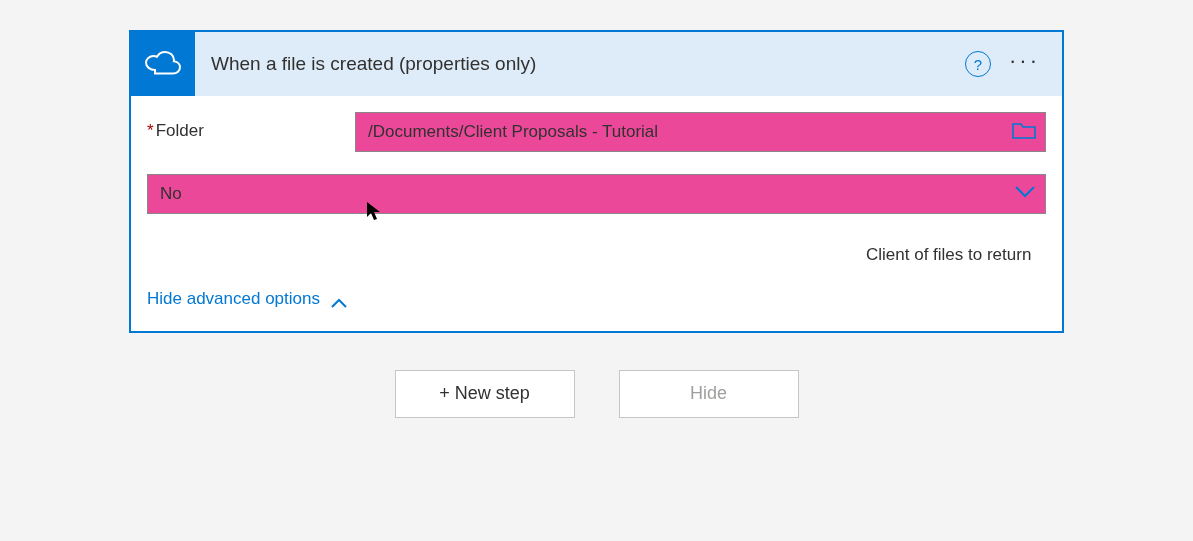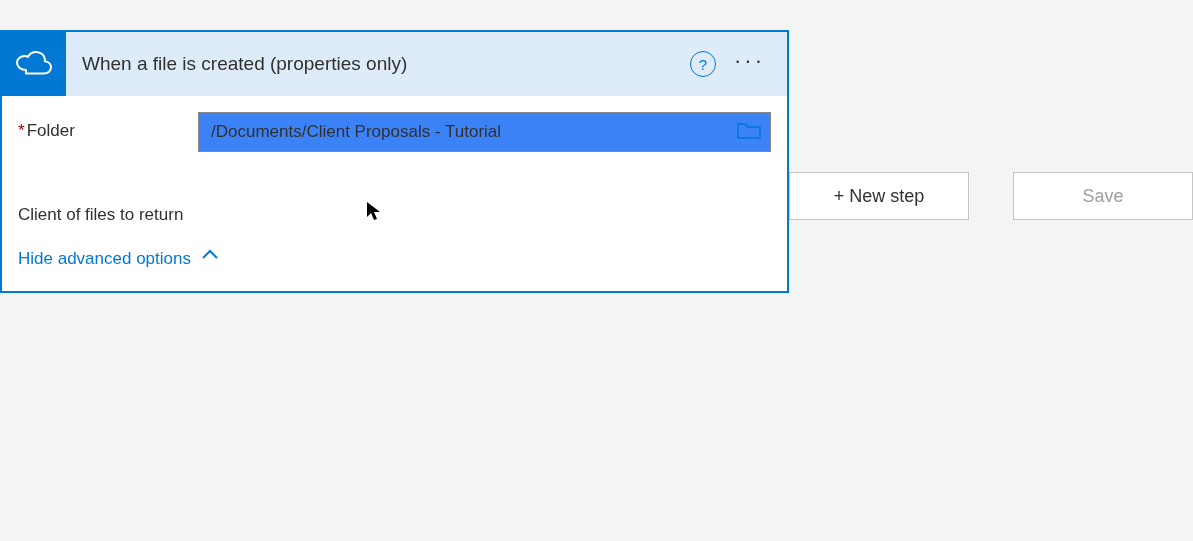--- a/index.html
+++ b/index.html
@@ -8,21 +8,21 @@
     background: #f4f4f4;
     width: 1193px;
     height: 541px;
     overflow: hidden;
     font-size: 16px;
     color: #323130;
   }
   .canvas {
     padding-top: 30px;
     display: flex;
-    flex-direction: row;
+    flex-direction: column;
     align-items: center;
   }
   .card {
     width: 935px;
     border: 2px solid #0078d4;
     background: #fff;
   }
   .card-header {
     display: flex;
     align-items: center;
@@ -69,21 +69,23 @@
     cursor: pointer;
     line-height: 1;
     padding-bottom: 6px;
   }
   .card-body {
     padding: 16px 16px 22px 16px;
   }
   .field-row {
     display: flex;
     align-items: flex-start;
+    gap: 28px;
     margin-bottom: 22px;
+    justify-content: flex-end;
   }
   .field-row:last-of-type { margin-bottom: 14px; }
   .field-label {
     width: 180px;
     font-size: 17px;
     color: #323130;
     line-height: 1.35;
     padding-top: 8px;
   }
   .req { color: #a80000; margin-right: 2px; }
@@ -92,39 +94,39 @@
     position: relative;
   }
   .text-input {
     width: 100%;
     height: 40px;
     border: 1px solid #8a8886;
     font-family: inherit;
     font-size: 17px;
     padding: 0 44px 0 12px;
     color: #323130;
-    background: #3b82f6;
+    background: #ec4899;
   }
   .trailing-icon {
     position: absolute;
     right: 10px;
     top: 50%;
     transform: translateY(-50%);
     cursor: pointer;
   }
   .adv-toggle {
     display: inline-flex;
-    align-items: flex-start;
+    align-items: flex-end;
     gap: 10px;
     color: #0078d4;
     font-size: 17px;
     cursor: pointer;
   }
   .footer-buttons {
-    margin-top: 70px;
+    margin-top: 37px;
     display: flex;
     gap: 44px;
   }
   .btn {
     width: 180px;
     height: 48px;
     border: 1px solid #c8c6c4;
     background: #fff;
     font-family: inherit;
     font-size: 18px;
@@ -173,37 +175,45 @@
           <input class="text-input" type="text" value="/Documents/Client Proposals - Tutorial" style="">
           <span class="trailing-icon">
             <svg width="24" height="18" viewBox="0 0 24 18">
               <path d="M1 3h8l2 3h12v11H1z" fill="none" stroke="#0078d4" stroke-width="1.6"></path>
             </svg>
           </span>
         </div>
       </div>
 
       <div class="field-row">
+        <div class="field-control">
+          <input class="text-input" type="text" readonly="" value="No" style="">
+          <span class="trailing-icon">
+            <svg width="22" height="14" viewBox="0 0 22 14">
+              <path d="M2 2l9 9 9-9" fill="none" stroke="#0078d4" stroke-width="2"></path>
+            </svg>
+          </span>
+        </div>
       </div>
 
       <div class="field-row">
         <div class="field-label">Client of files to return</div>
       </div>
 
       <div class="adv-toggle">
         <span>Hide advanced options</span>
         <svg width="18" height="11" viewBox="0 0 18 11">
           <path d="M2 9l7-7 7 7" fill="none" stroke="#0078d4" stroke-width="2"></path>
         </svg>
       </div>
 
     </div>
   </div>
 
   <div class="footer-buttons">
     <button class="btn">+ New step</button>
-    <button class="btn disabled">Save</button>
+    <button class="btn disabled">Hide</button>
   </div>
 </div>
 
 <svg class="cursor" width="14" height="20" viewBox="0 0 14 20">
   <path d="M1 1l0 15 4-4 3 7 3-1-3-7 6 0z" fill="#000"></path>
 </svg>
 
 </body></html>

